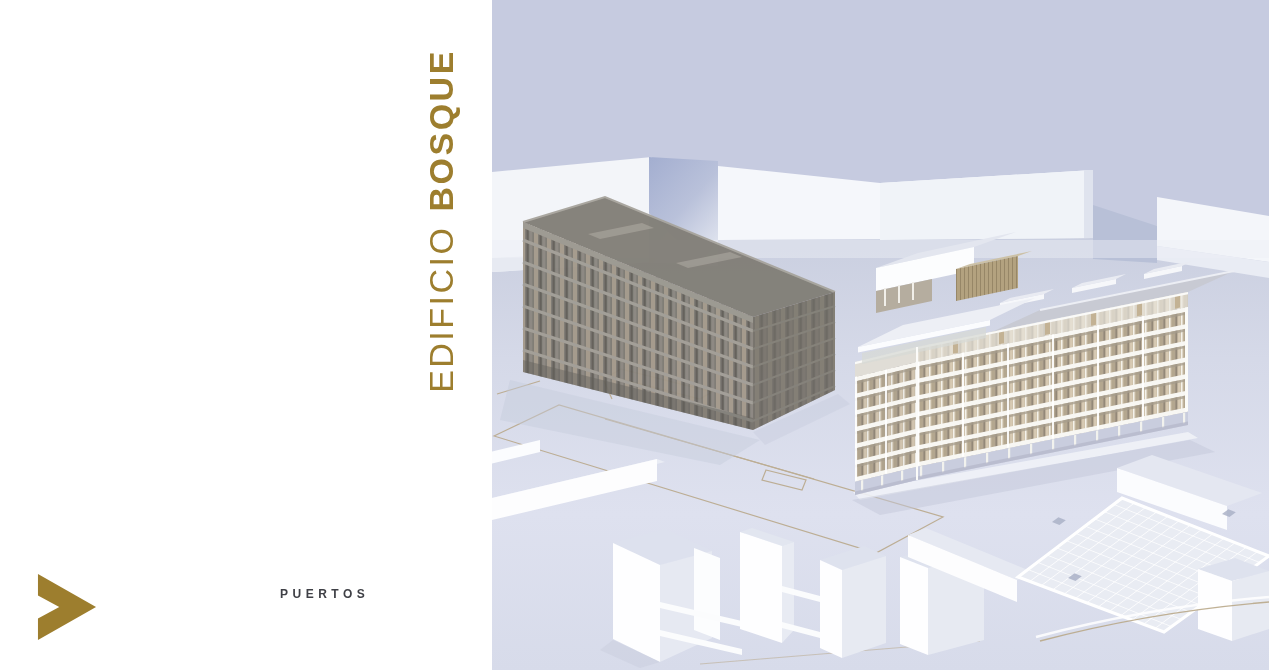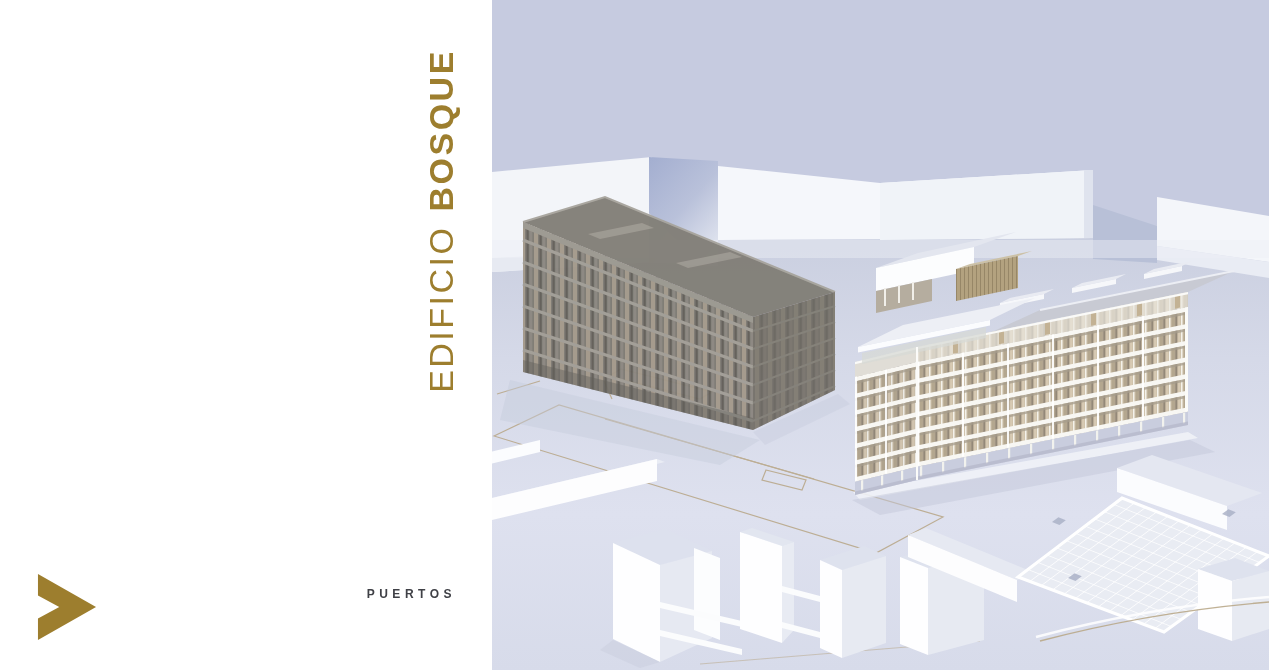--- a/index.html
+++ b/index.html
@@ -9,21 +9,21 @@
           transform:rotate(-90deg);display:flex;justify-content:center;align-items:center;
           font-size:34px;letter-spacing:2.5px;color:var(--accent-gold,#9d7e2e);white-space:nowrap;}
   .vtitle .t-prefix{font-weight:400;margin-right:14px;}
   .vtitle .t-bold{font-weight:800;}
   .chevron{position:absolute;left:37px;top:572px;width:60px;height:70px;
            color:var(--accent-gold,#9d7e2e);cursor:pointer;}
   .brand{position:absolute;left:280px;top:583px;width:178px;}
   .brand-name{font-family:"Liberation Serif",serif;font-weight:700;font-size:47px;line-height:1;
               color:var(--brand-gold,#a2832f);letter-spacing:1px;}
   .brand-sub{font-size:12px;letter-spacing:4.5px;color:var(--tagline-gray,#3f4046);
-             text-align:right;margin-top:4px;padding-right:2px;font-weight:700;}
+             margin-top:4px;padding-right:2px;font-weight:700;}
   .render{position:absolute;left:492px;top:0;width:777px;height:670px;}
   .render svg{display:block;}
 </style>
 </head>
 <body>
 
 <div class="stage">
 
   <div class="vtitle">
     <span class="t-prefix">EDIFICIO</span>

